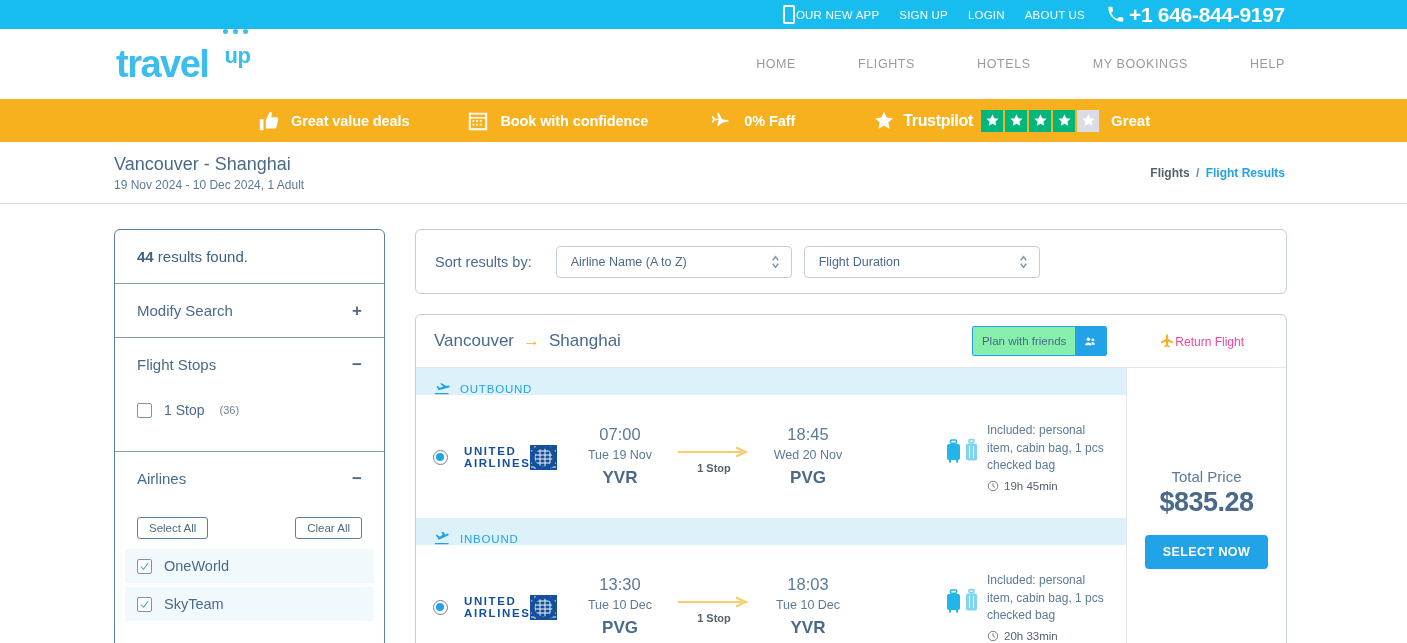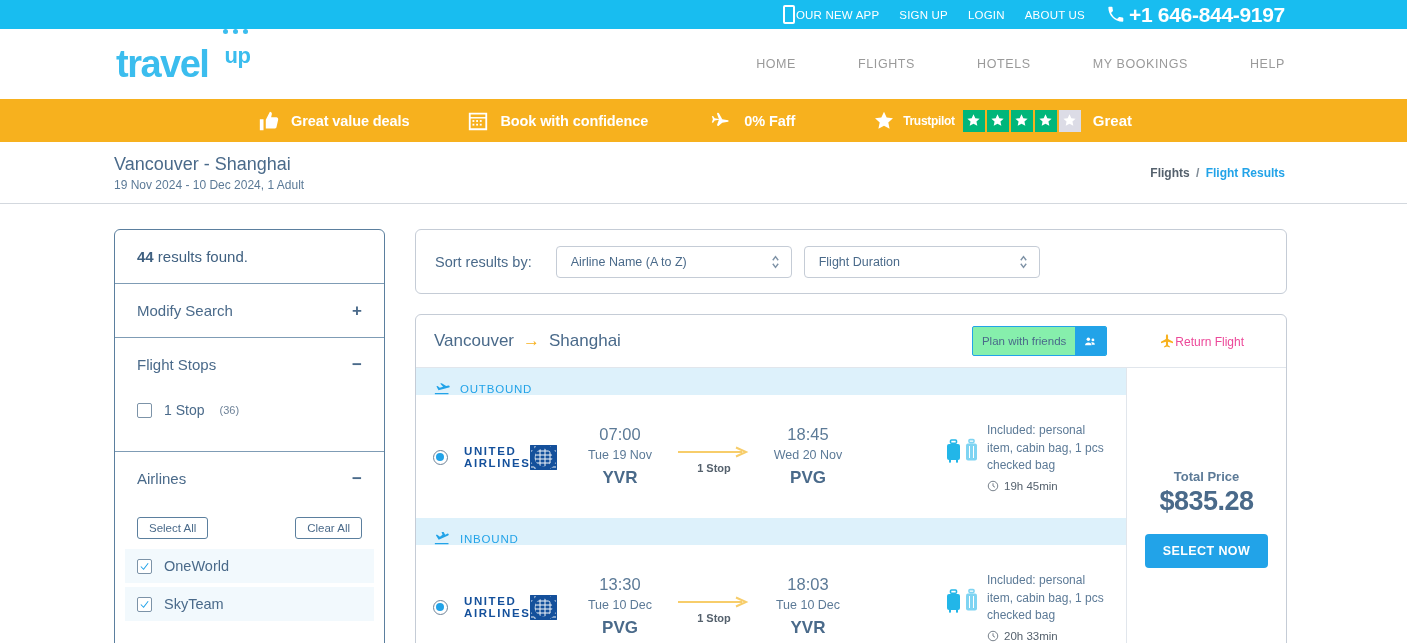--- a/index.html
+++ b/index.html
@@ -78,21 +78,21 @@
     align-items: center;
     color: #ffffff;
     padding-left: 258px;
   }
   .promo-item { display: flex; align-items: center; gap: 11px; }
   .promo-item + .promo-item { margin-left: 58px; }
   .promo-label { font-size: 14.5px; font-weight: bold; letter-spacing: -.1px; white-space: nowrap; }
   .promo-ico { width: 22px; height: 22px; display: block; fill: #ffffff; }
 
   .trust { display: flex; align-items: center; gap: 8px; margin-left: 78px; }
-  .trust-name { font-size: 12px; font-weight: bold; letter-spacing: -.3px; }
+  .trust-name { font-size: 16px; font-weight: bold; letter-spacing: -.3px; }
   .stars { display: flex; gap: 2px; }
   .star-box {
     width: 22px; height: 22px; background: #00b67a;
     display: flex; align-items: center; justify-content: center;
   }
   .star-box.off { background: #dcdce6; }
   .star-box svg { width: 15px; height: 15px; fill: #ffffff; }
   .trust-word { font-size: 15px; font-weight: bold; margin-left: 4px; }
 
   
@@ -263,21 +263,21 @@
   .bags svg { width: 15px; height: 27px; }
   .inc-text { font-size: 12px; color: #5c7a97; line-height: 1.45; }
   .dur { display: flex; align-items: center; gap: 5px; margin-top: 5px; font-size: 11.5px; color: #55616d; }
   .dur svg { width: 12px; height: 12px; stroke: #55616d; fill: none; stroke-width: 1.6; }
 
   .price-col {
     width: 159px; flex: 0 0 159px;
     display: flex; flex-direction: column; align-items: center;
     justify-content: center; padding: 0 10px;
   }
-  .price-lbl { font-size: 13px; color: #5c7a97; font-weight: bold; }
+  .price-lbl { font-size: 15px; color: #5c7a97; }
   .price-amt { font-size: 27px; font-weight: bold; color: #4a6a8a; letter-spacing: -.5px; margin-top: 2px; }
   .select-btn {
     margin-top: 17px; background: #22a3e8; color: #ffffff;
     border: none; border-radius: 4px;
     font-size: 12.5px; font-weight: bold; letter-spacing: .4px;
     padding: 10px 18px; cursor: pointer;
     font-family: "Liberation Sans", sans-serif;
   }
 </style>
 </head>

